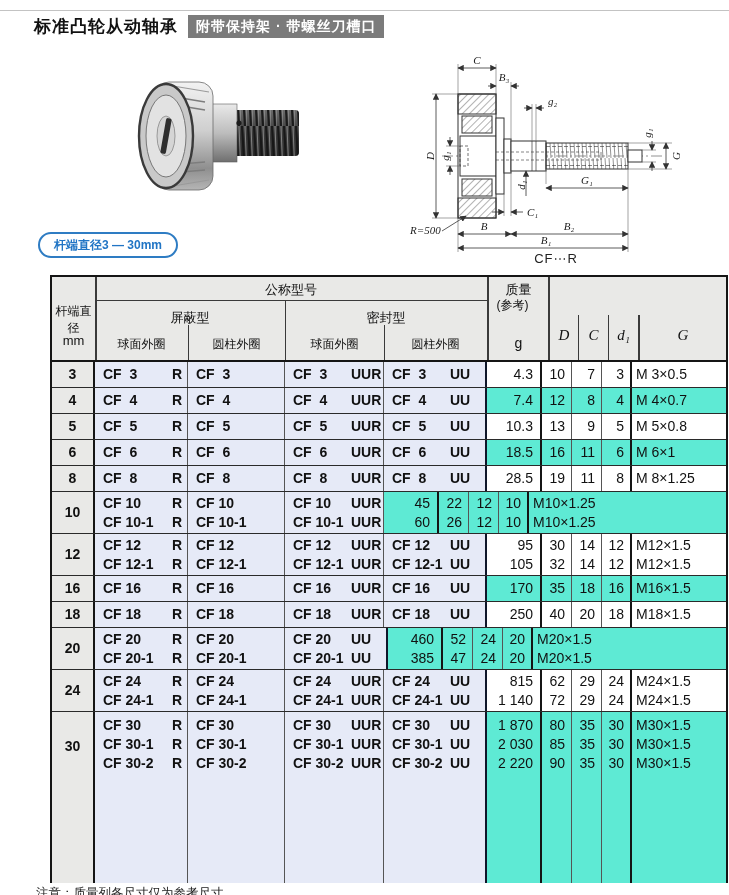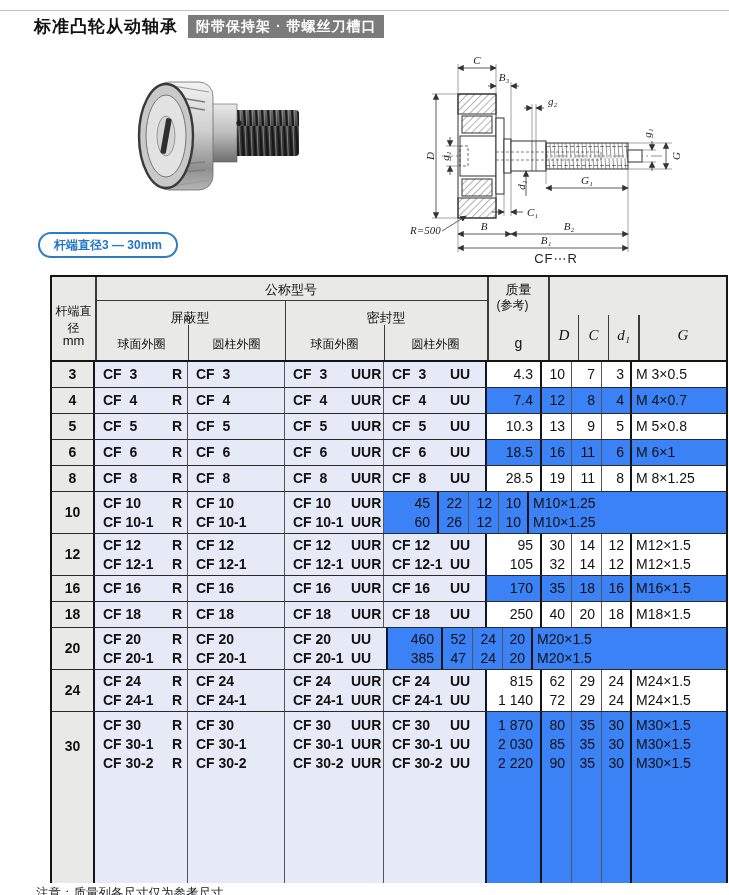--- a/index.html
+++ b/index.html
@@ -36,21 +36,21 @@
   .last .c0{padding-top:25px;}
   .c1{width:93px;border-right:1px solid #555;}
   .c2{width:97px;border-right:1px solid #555;padding-left:8px;font-weight:bold;}
   .c3{width:99px;border-right:1px solid #555;padding-left:8px;font-weight:bold;}
   .c4{width:103px;border-right:2px solid #0f172a;padding-left:8px;font-weight:bold;}
   .c5{width:55px;border-right:2px solid #151515;text-align:right;padding-right:7px;align-items:flex-end;}
   .c6,.c7{width:30px;border-right:1px solid #555;text-align:right;padding-right:6px;align-items:flex-end;}
   .c8{width:30px;border-right:2px solid #151515;text-align:right;padding-right:6px;align-items:flex-end;}
   .c9{flex:1;padding-left:4px;}
   .c1,.c2,.c3,.c4{background:#e6eaf7;}
-  .tint .c5,.tint .c6,.tint .c7,.tint .c8,.tint .c9{background:#3b82f6;}
+  .tint .c5,.tint .c6,.tint .c7,.tint .c8,.tint .c9{background:#5eead4;}
   .mline{display:flex;justify-content:space-between;padding:0 5px 0 8px;font-weight:bold;}
   .mb{white-space:pre;}
   .mb3{display:inline-block;width:58px;white-space:pre;}
   
   .dimtext{font-family:"Liberation Serif","DejaVu Serif",serif;font-style:italic;font-size:11px;fill:#222;}
   .captext{font-family:"Liberation Sans",sans-serif;font-size:13px;fill:#222;letter-spacing:1px;}
 </style>
 </head>
 <body>
 

